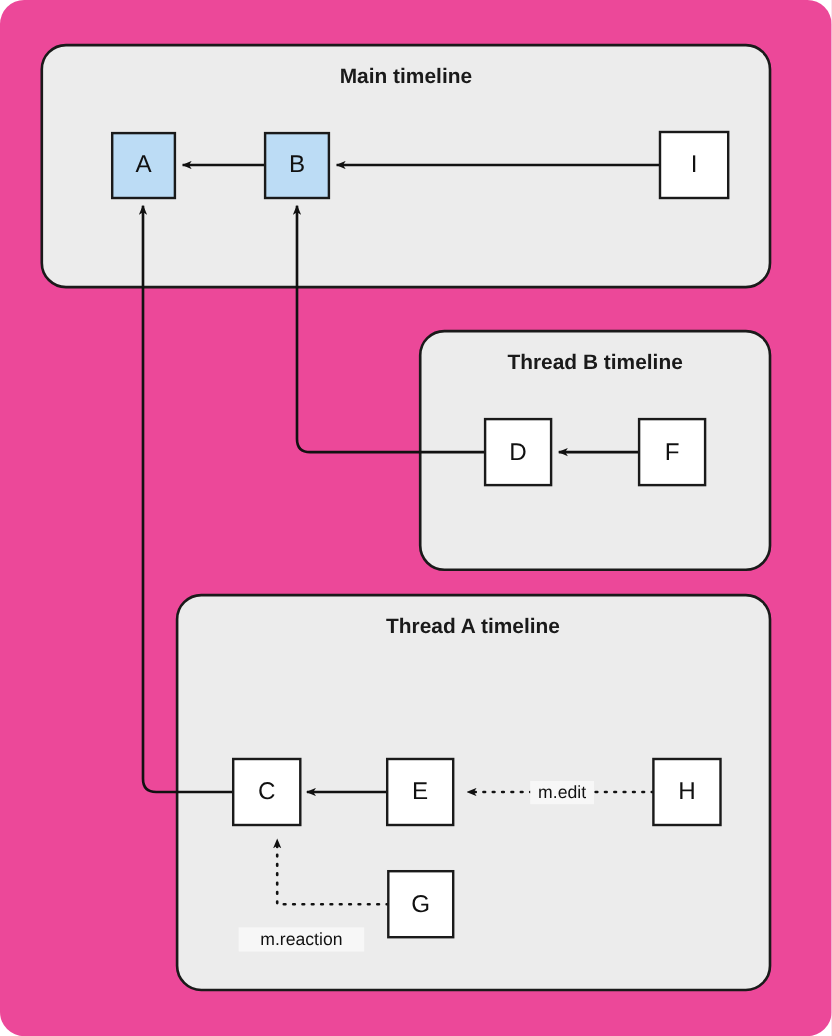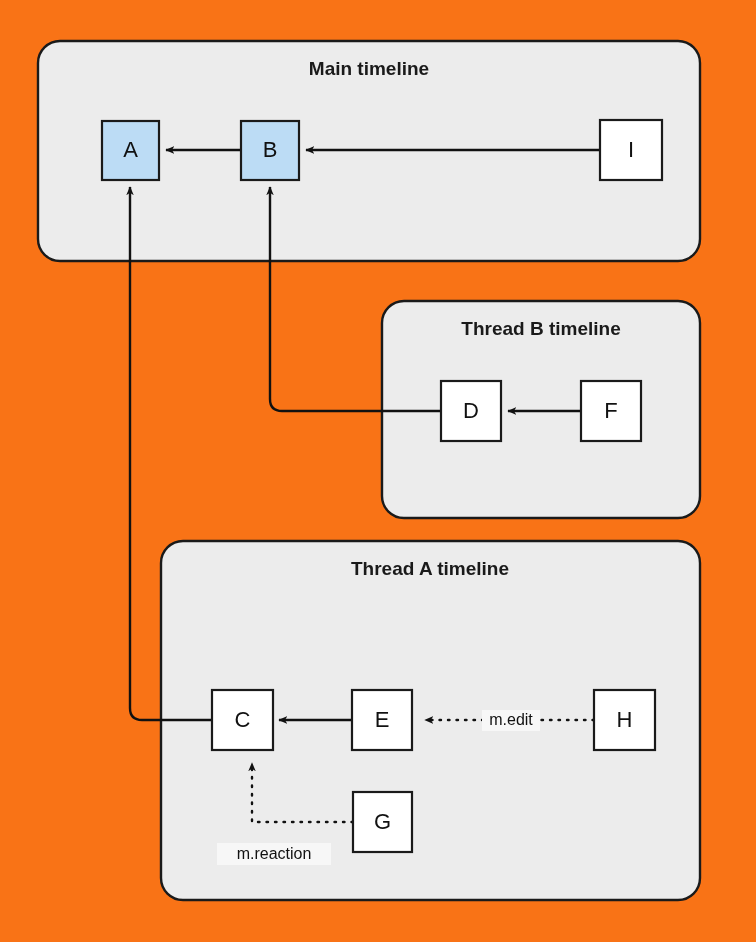--- a/index.html
+++ b/index.html
@@ -4,23 +4,24 @@
 <style>
   html, body {
     margin: 0;
     padding: 0;
     background: #ffffff;
   }
   #canvas {
     position: relative;
     width: 756px;
     height: 942px;
-    background: #f97316;
+    background: #ec4899;
     font-family: "Liberation Sans", sans-serif;
     overflow: hidden;
+    border-radius: 22px;
   }
   #diagram-svg {
     position: absolute;
     left: 0;
     top: 0;
     width: 756px;
     height: 942px;
   }
   .group-title {
     font-weight: bold;

